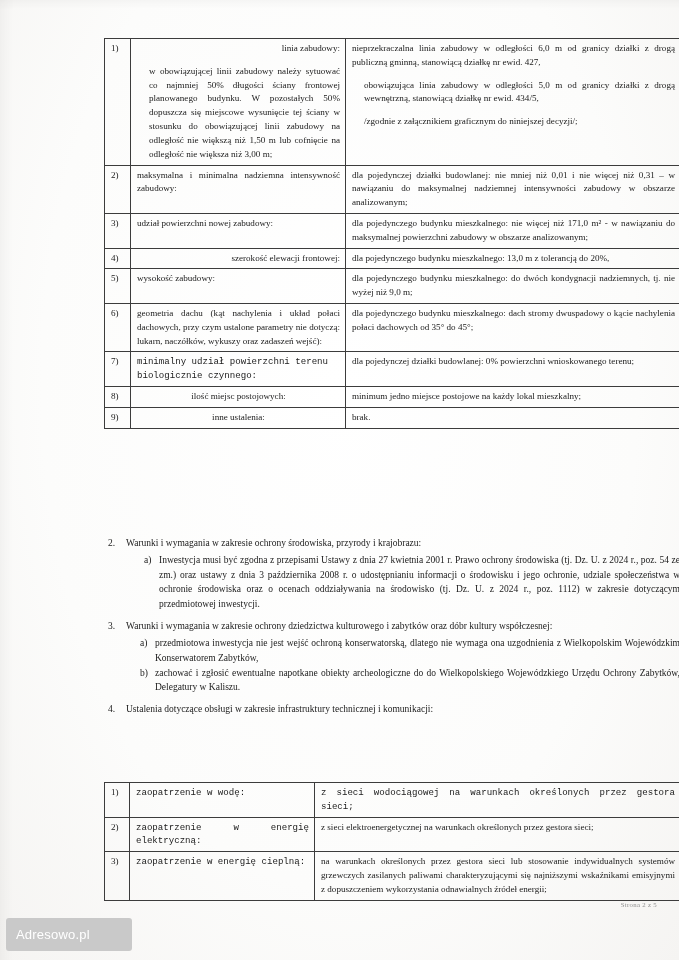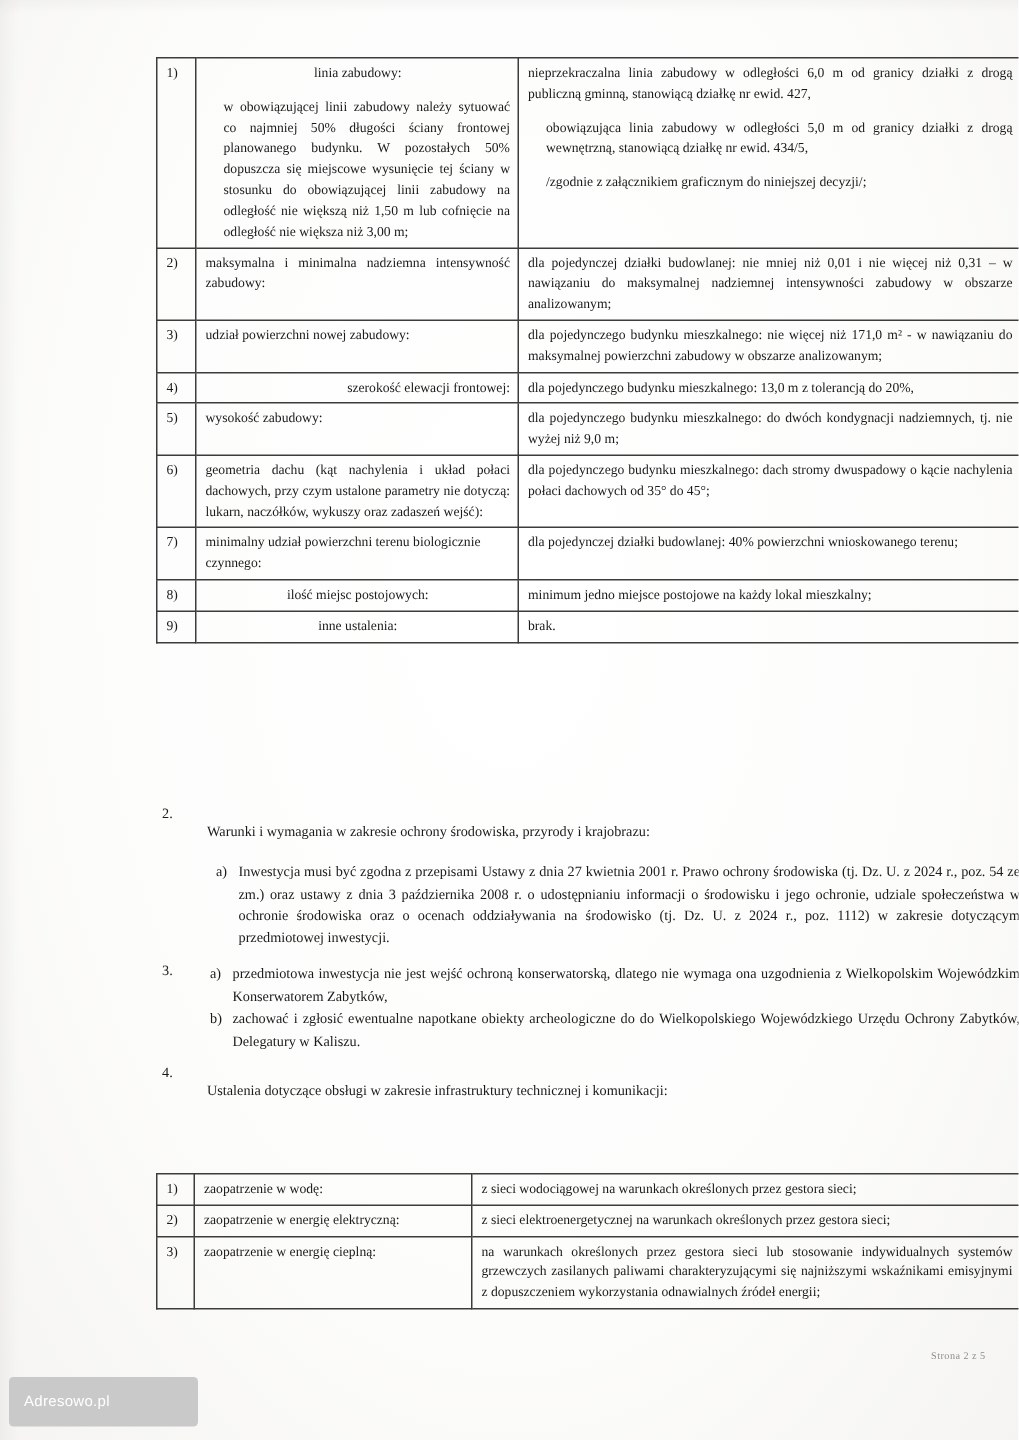--- a/index.html
+++ b/index.html
@@ -57,21 +57,21 @@
     text-justify: inter-word;
     hyphens: none;
   }
   td.num {
     text-align: left;
     vertical-align: top;
     padding-left: 7px;
     padding-right: 2px;
   }
   td.mid-v { vertical-align: middle; }
-  td.no-just { text-align: left; }
+  td.no-just { text-align: left; font-family: Liberation Mono, monospace; }
 
   
   #params-table {
     left: 104px;
     top: 38px;
     width: 576px;
   }
   #params-table .c-num   { width: 26px; }
   #params-table .c-label { width: 215px; }
   #params-table .c-value { width: 335px; }
@@ -109,21 +109,21 @@
     flex: 0 0 22px;
     text-align: left;
     padding-left: 4px;
     box-sizing: border-box;
   }
   .sec-body {
     flex: 1 1 auto;
     text-align: justify;
     text-justify: inter-word;
   }
-  .sec-body > p { margin: 12px; }
+  .sec-body > p { margin: 0; }
 
   .sub-list {
     margin: 2px 0 0 0;
     padding: 0;
     list-style: none;
   }
   .sub-list li {
     display: flex;
     align-items: flex-start;
     margin-top: 1px;
@@ -165,21 +165,21 @@
     border-radius: 3px;
     display: flex;
     align-items: center;
     justify-content: flex-start;
     padding-left: 10px;
     box-sizing: border-box;
   }
   .watermark span {
     color: #ffffff;
     font-family: "Liberation Sans", sans-serif;
-    font-size: 10px;
+    font-size: 13px;
     letter-spacing: .2px;
   }
 
   
   .artifact-tr {
     position: absolute;
     right: 22px; top: 14px;
     width: 7px; height: 9px;
     color: #cfcfcf;
     font-size: 8px;
@@ -199,21 +199,21 @@
     <colgroup>
       <col class="c-num">
         <col class="c-label">
         <col class="c-value">
     </colgroup>
     <tbody>
 
       <tr>
         <td class="num">1)</td>
         <td>
-          <p class="cell-p no-just" style="text-align:center">linia zabudowy:</p>
+          <p class="cell-p no-just" style="text-align:right">linia zabudowy:</p>
           <p class="cell-p">w obowiązującej linii zabudowy należy sytuować co najmniej 50% długości ściany frontowej planowanego budynku. W pozostałych 50% dopuszcza się miejscowe wysunięcie tej ściany w stosunku do obowiązującej linii zabudowy na odległość nie większą niż 1,50 m lub cofnięcie na odległość nie większa niż 3,00 m;</p>
         </td>
         <td>
           <p class="cell-p">nieprzekraczalna linia zabudowy w odległości 6,0 m od granicy działki z drogą publiczną gminną, stanowiącą działkę nr ewid. 427,</p>
           <p class="cell-p">obowiązująca linia zabudowy w odległości 5,0 m od granicy działki z drogą wewnętrzną, stanowiącą działkę nr ewid. 434/5,</p>
           <p class="cell-p no-just">/zgodnie z załącznikiem graficznym do niniejszej decyzji/;</p>
         </td>
       </tr>
 
       <tr>
@@ -265,21 +265,21 @@
           <p class="cell-p">dla pojedynczego budynku mieszkalnego: dach stromy dwuspadowy o kącie nachylenia połaci dachowych od 35° do 45°;</p>
         </td>
       </tr>
 
       <tr>
         <td class="num">7)</td>
         <td class="no-just">
           <p class="cell-p no-just" style="text-align:left">minimalny udział powierzchni terenu biologicznie czynnego:</p>
         </td>
         <td>
-          <p class="cell-p">dla pojedynczej działki budowlanej: 40% powierzchni wnioskowanego terenu;</p>
+          <p class="cell-p">dla pojedynczej działki budowlanej: 0% powierzchni wnioskowanego terenu;</p>
         </td>
       </tr>
 
       <tr>
         <td class="num">8)</td>
         <td class="mid-v">
           <p class="cell-p no-just" style="text-align:center">ilość miejsc postojowych:</p>
         </td>
         <td>
           <p class="cell-p">minimum jedno miejsce postojowe na każdy lokal mieszkalny;</p>
@@ -310,20 +310,21 @@
             <span class="sub-num">a)</span>
             <span class="sub-txt">Inwestycja musi być zgodna z przepisami Ustawy z dnia 27 kwietnia 2001 r. Prawo ochrony środowiska (tj. Dz. U. z 2024 r., poz. 54 ze zm.) oraz ustawy z dnia 3 października 2008 r. o udostępnianiu informacji o środowisku i jego ochronie, udziale społeczeństwa w ochronie środowiska oraz o ocenach oddziaływania na środowisko (tj. Dz. U. z 2024 r., poz. 1112) w zakresie dotyczącym przedmiotowej inwestycji.</span>
           </li>
         </ul>
       </div>
     </div>
 
     <div class="sec sec3">
       <div class="sec-num">3.</div>
       <div class="sec-body">
+        <p>Warunki i wymagania w zakresie ochrony dziedzictwa kulturowego i zabytków oraz dóbr kultury współczesnej:</p>
         <ul class="sub-list tight">
           <li>
             <span class="sub-num">a)</span>
             <span class="sub-txt">przedmiotowa inwestycja nie jest wejść ochroną konserwatorską, dlatego nie wymaga ona uzgodnienia z Wielkopolskim Wojewódzkim Konserwatorem Zabytków,</span>
           </li>
           <li>
             <span class="sub-num">b)</span>
             <span class="sub-txt">zachować i zgłosić ewentualne napotkane obiekty archeologiczne do do Wielkopolskiego Wojewódzkiego Urzędu Ochrony Zabytków, Delegatury w Kaliszu.</span>
           </li>
         </ul>

